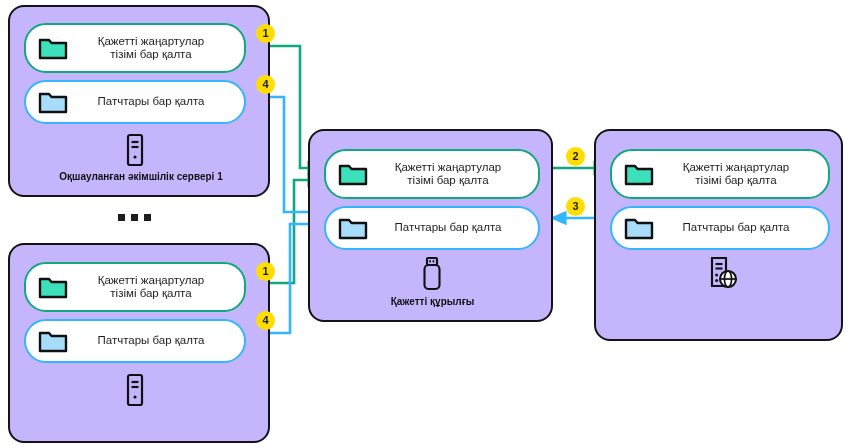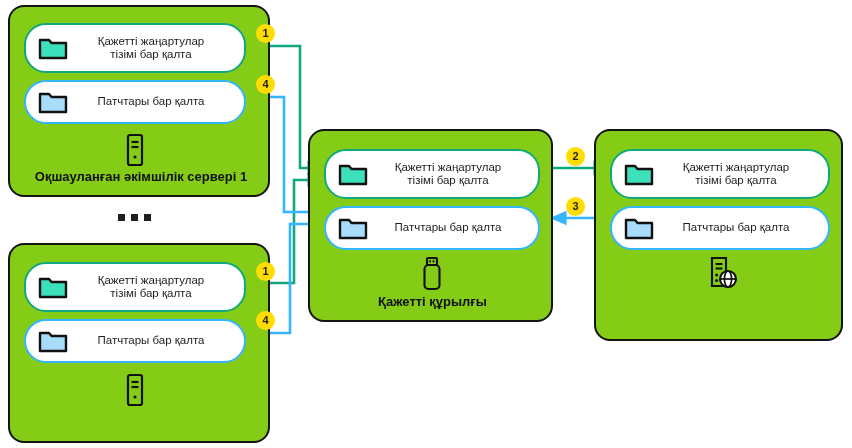--- a/index.html
+++ b/index.html
@@ -22,21 +22,21 @@
     left: 0;
     top: 0;
     width: 852px;
     height: 448px;
     pointer-events: none;
   }
   .group-box {
     position: absolute;
     border: 2.5px solid #141414;
     border-radius: 16px;
-    background: #84cc16;
+    background: #c4b5fd;
     box-sizing: border-box;
   }
   .folder-pill {
     position: absolute;
     box-sizing: border-box;
     border-radius: 22px;
     background: #ffffff;
     display: flex;
     align-items: center;
     padding-left: 12px;
@@ -57,21 +57,21 @@
     color: #1d1d1d;
     padding-right: 14px;
     white-space: pre-line;
   }
   .device-ico {
     position: absolute;
   }
   .box-caption {
     position: absolute;
     text-align: center;
-    font-size: 13px;
+    font-size: 10px;
     font-weight: bold;
     color: #111111;
     line-height: 15px;
     white-space: pre-line;
   }
   .ellipsis-dots {
     position: absolute;
     display: flex;
     gap: 6px;
   }

